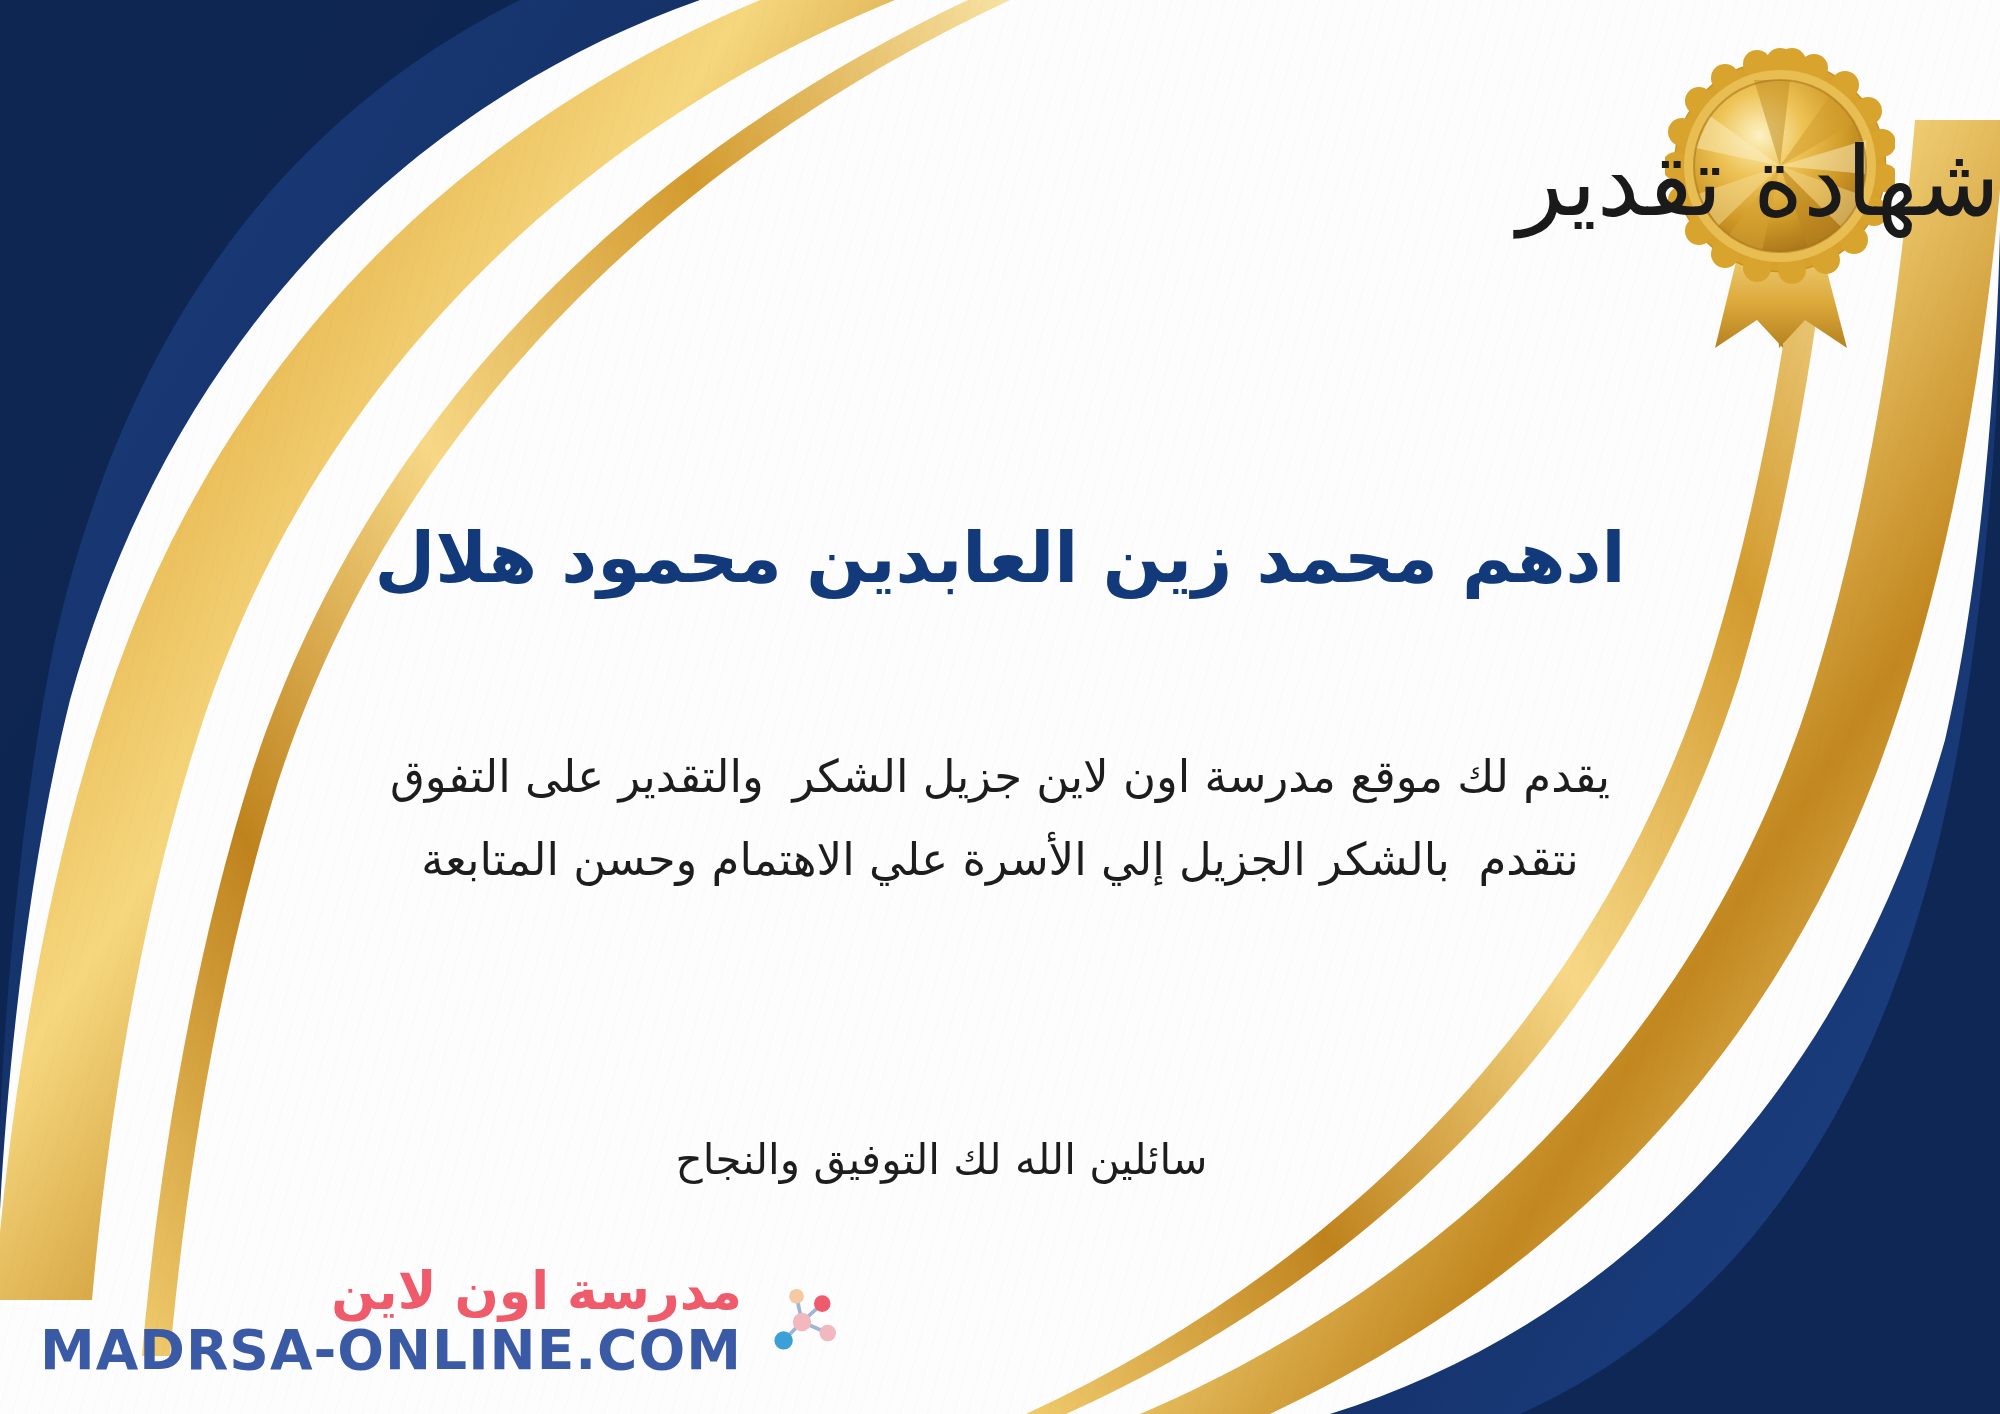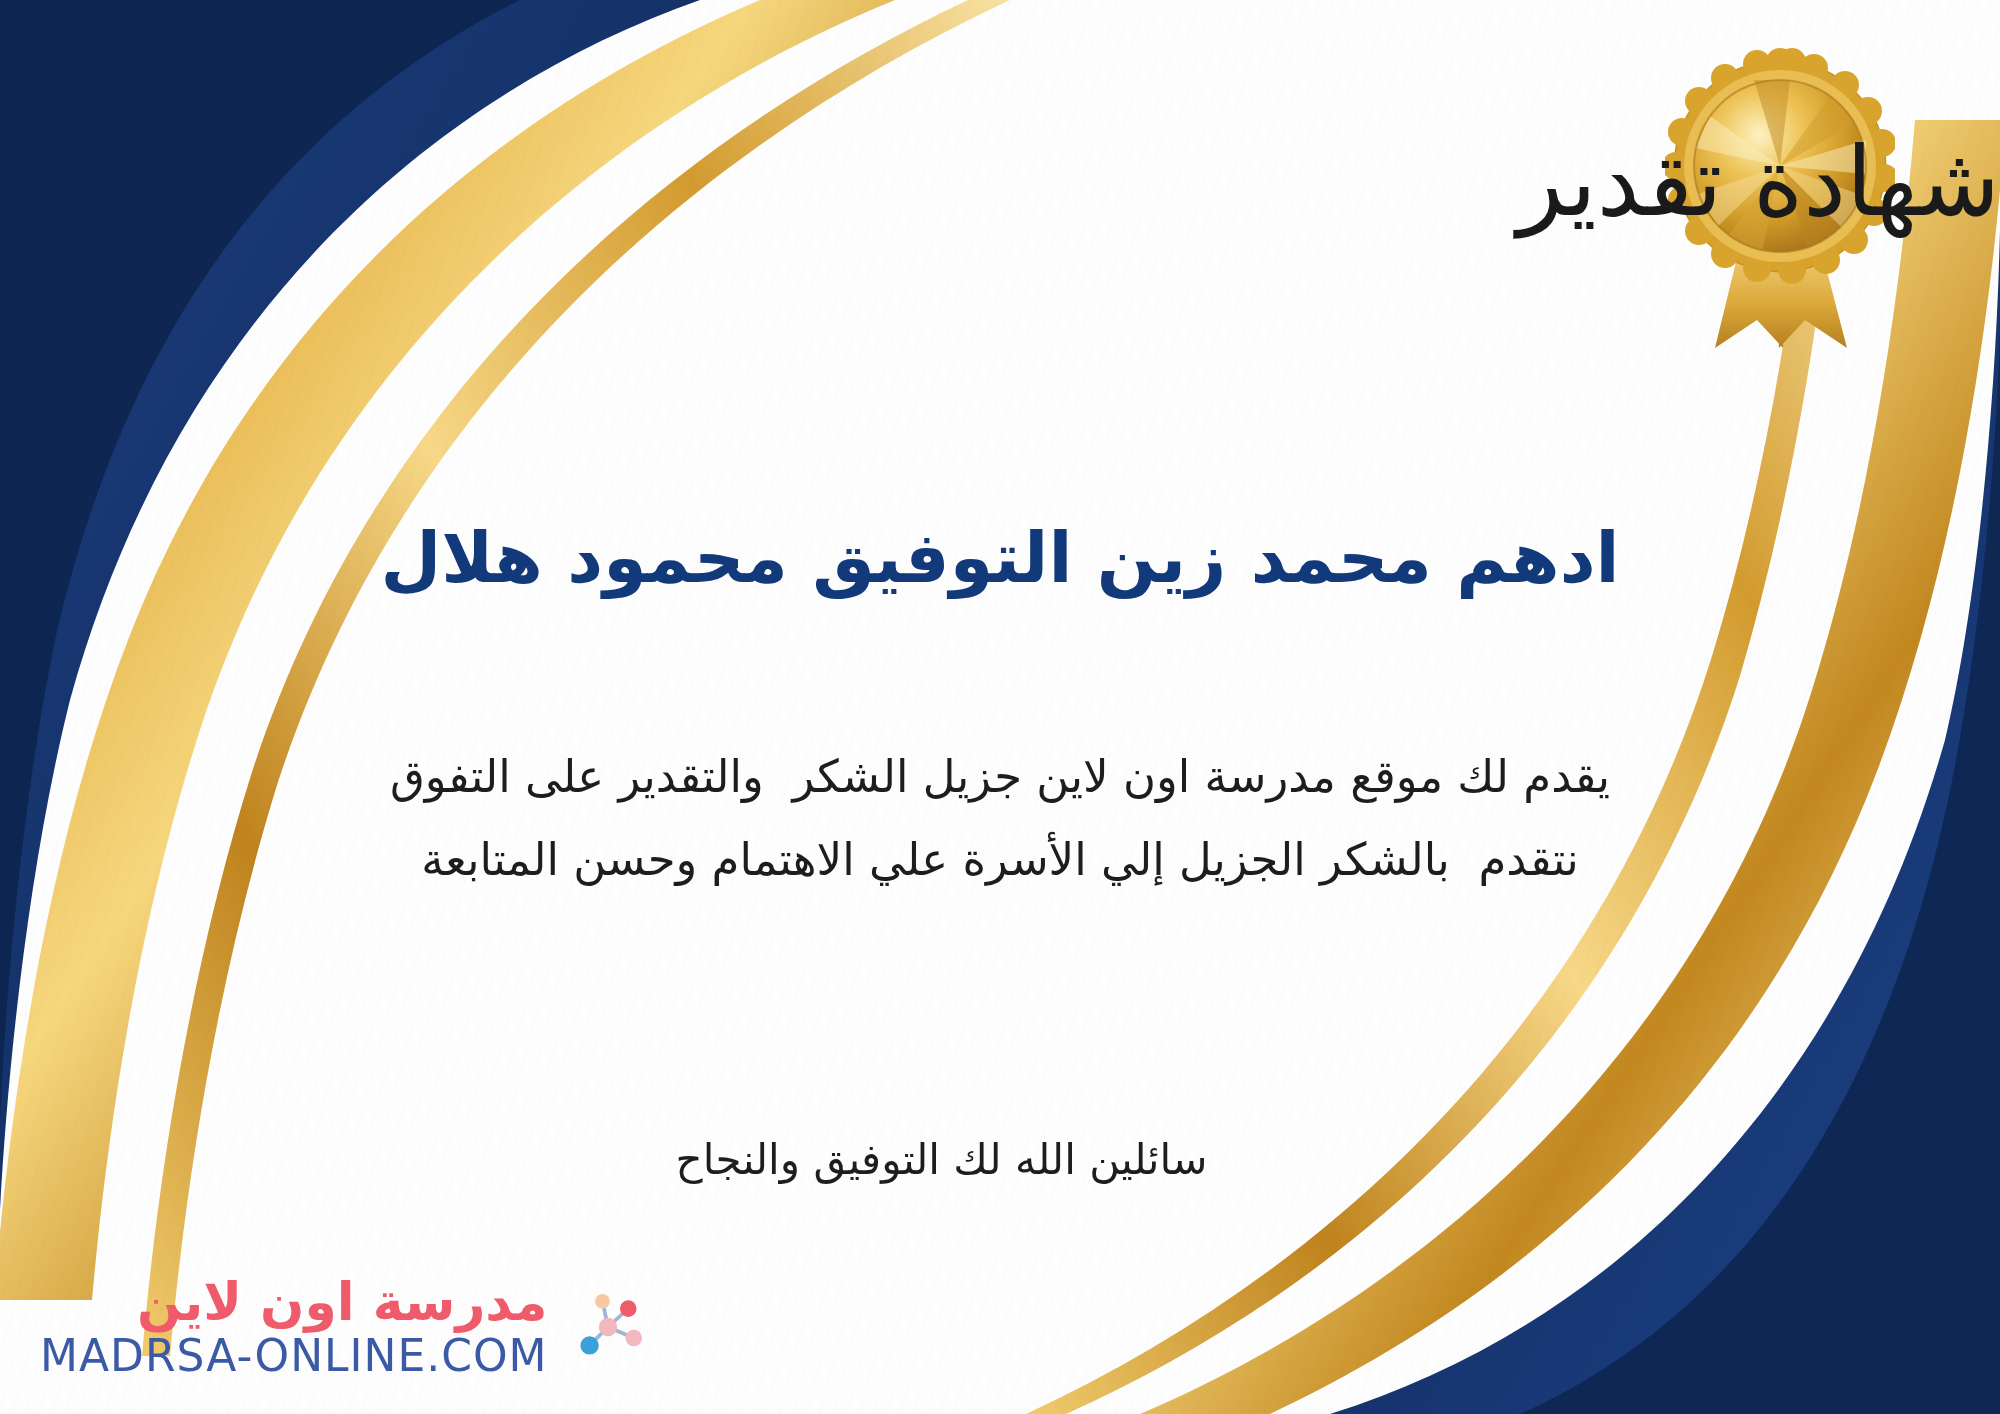--- a/index.html
+++ b/index.html
@@ -129,22 +129,22 @@
     line-height: 1;
   }
   .logo-arabic {
     font-size: 52px;
     font-weight: bold;
     color: #ef5b6b;
     letter-spacing: 0px;
     direction: rtl;
   }
   .logo-latin {
-    font-size: 44px;
-    font-weight: normal;
+    font-size: 55px;
+    font-weight: bold;
     color: #3b5aa6;
     letter-spacing: 1px;
     direction: ltr;
     margin-top: 6px;
   }
   .logo-mark {
     width: 92px;
     height: 92px;
     flex: 0 0 auto;
   }
@@ -268,21 +268,21 @@
           <path d="M0,0 L50,-70 L76,-44 Z" fill="#d09c2c"></path>
           <path d="M0,0 L-18,86 L-52,70 Z" fill="#d6a435"></path>
           <path d="M0,0 L84,30 L62,62 Z" fill="#f3d98f"></path>
         </g>
         <circle r="86" fill="none" stroke="#a9761b" stroke-width="2" opacity="0.6"></circle>
       </g>
     </svg>
 
     <div class="cert-title">شهادة تقدير</div>
 
-    <div class="student-name">ادهم محمد زين التوفيق محمود هلال</div>
+    <div class="student-name">ادهم محمد زين العابدين محمود هلال</div>
 
     <div class="body-block">
       <div class="body-line">يقدم لك موقع مدرسة اون لاين جزيل الشكر  والتقدير على التفوق</div>
       <div class="body-line">نتقدم  بالشكر الجزيل إلي الأسرة علي الاهتمام وحسن المتابعة</div>
     </div>
 
     <div class="closing-line">سائلين الله لك التوفيق  والنجاح</div>
 
     <div class="footer-logo">
       <div class="logo-text-wrap">

